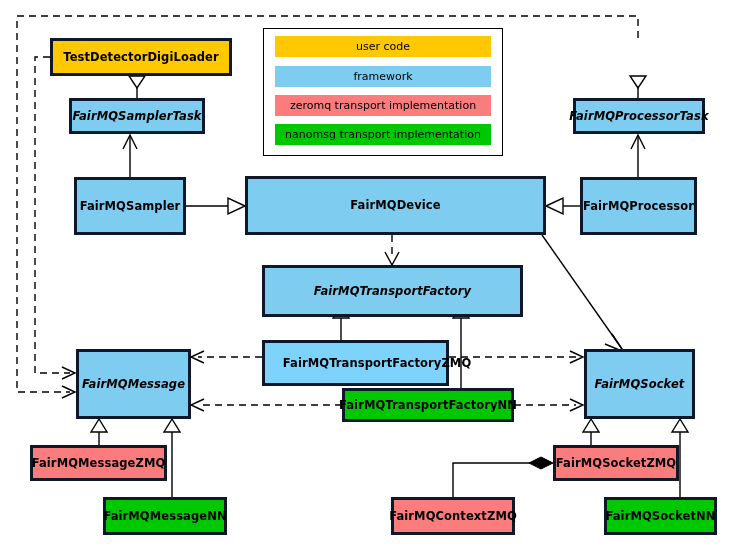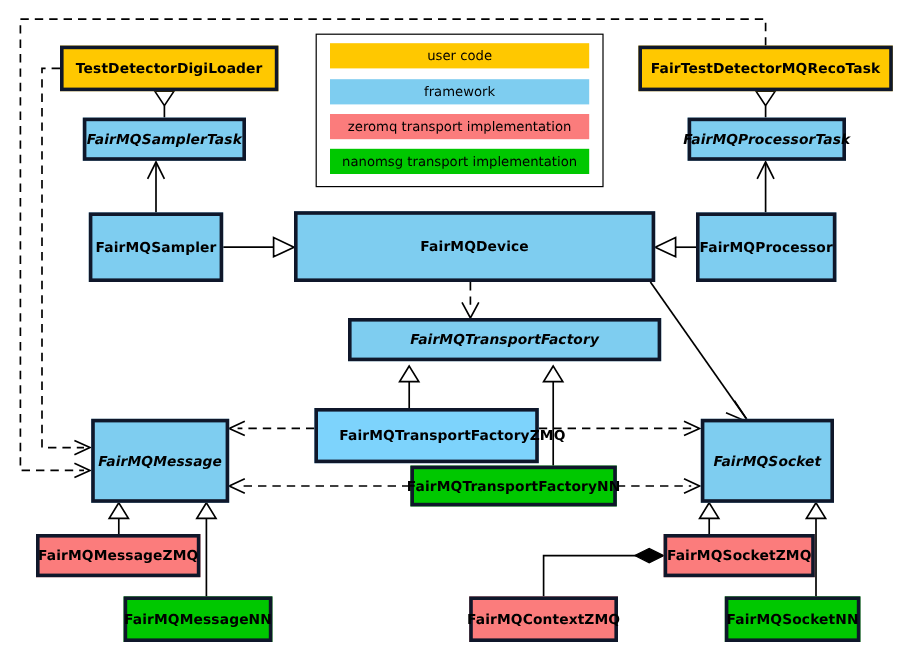--- a/index.html
+++ b/index.html
@@ -198,29 +198,26 @@
   </div>
 
   <div class="node" style="left:245px; top:176px; width:301px; height:59px; background:#7ECDF0;">
     <span>FairMQDevice</span>
   </div>
 
   <div class="node" style="left:580px; top:177px; width:117px; height:58px; background:#7ECDF0;">
     <span>FairMQProcessor</span>
   </div>
 
-  <div class="node" style="left:532px; top:38px; width:212px; height:38px; background:#FFC800;">
-    <span>FairTestDetectorMQRecoTask</span>
-  </div>
 
   <div class="node abstract" style="left:573px; top:98px; width:132px; height:36px; background:#7ECDF0;">
     <span>FairMQProcessorTask</span>
   </div>
 
-  <div class="node abstract" style="left:262px; top:265px; width:261px; height:36px; background:#7ECDF0;margin-left:28px;">
+  <div class="node abstract" style="left:262px; top:265px; width:261px; height:52px; background:#7ECDF0;">
     <span>FairMQTransportFactory</span>
   </div>
 
   <div class="node" style="left:262px; top:340px; width:187px; height:46px; background:#7dd3fc;padding-left:43px;">
     <span>FairMQTransportFactoryZMQ</span>
   </div>
 
   <div class="node" style="left:342px; top:388px; width:172px; height:34px; background:#00C800;">
     <span>FairMQTransportFactoryNN</span>
   </div>

